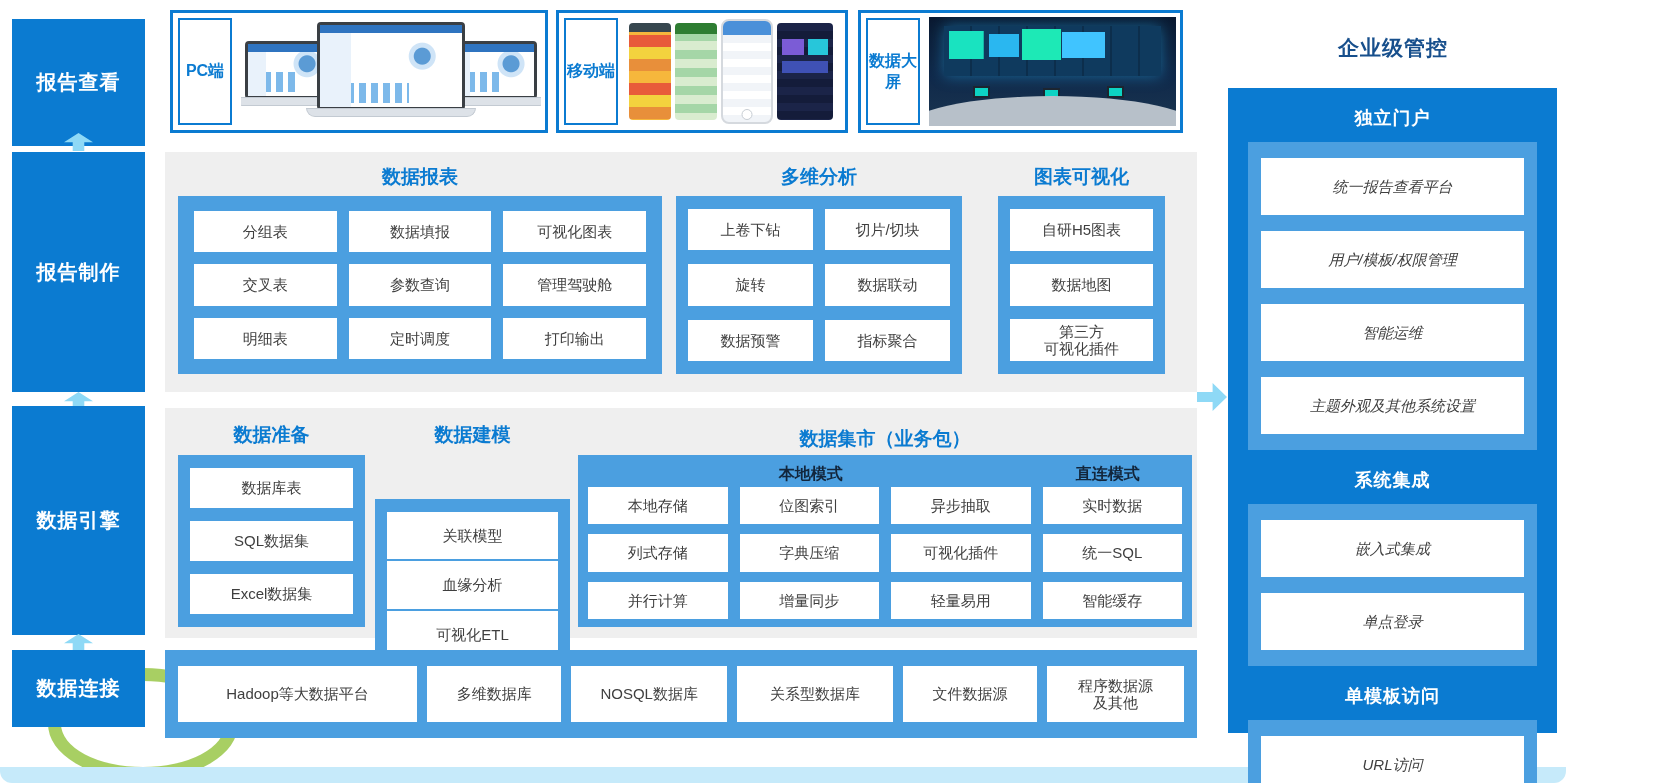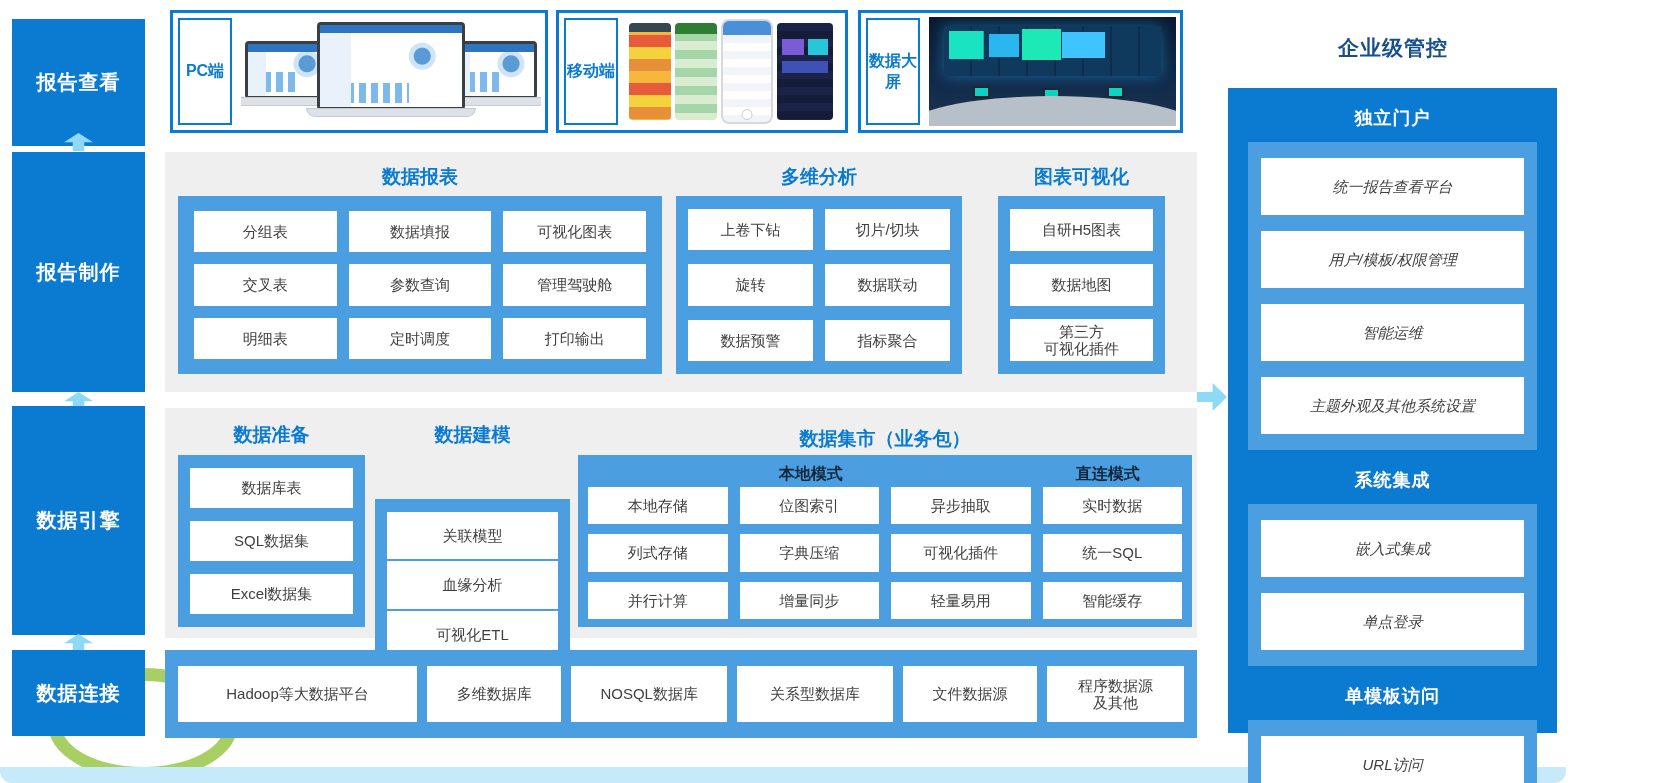--- a/index.html
+++ b/index.html
@@ -21,21 +21,21 @@
   .bottom-band { position:absolute; left:0; top:767px; width:1566px; height:16px;
     background:#c6eafa; border-radius:0 0 12px 12px; }
 
   
   .lnav { position:absolute; left:12px; width:133px; background:var(--blue); color:#fff;
     font-size:20px; font-weight:bold; display:flex; align-items:center; justify-content:center;
     letter-spacing:1px; }
   .ln1 { top:8px;   height:127px;margin-top:11px; }
   .ln2 { top:152px; height:240px; }
   .ln3 { top:406px; height:229px; }
-  .ln4 { top:650px; height:86px; }
+  .ln4 { top:650px; height:77px; }
   .uparrow { position:absolute; left:64px; width:29px; height:18px; background:var(--arrow);
     clip-path:polygon(50% 0,100% 52%,70% 52%,70% 100%,30% 100%,30% 52%,0 52%); }
   .ua1 { top:133px; } .ua2 { top:392px; } .ua3 { top:634px; }
 
   .rightarrow { position:absolute; left:1197px; top:383px; width:30px; height:28px; background:var(--arrow);
     clip-path:polygon(0 32%,52% 32%,52% 0,100% 50%,52% 100%,52% 68%,0 68%); }
 
   
   .topbox { position:absolute; top:10px; height:123px; border:3px solid var(--blue);
     background:#fff; display:flex; }

